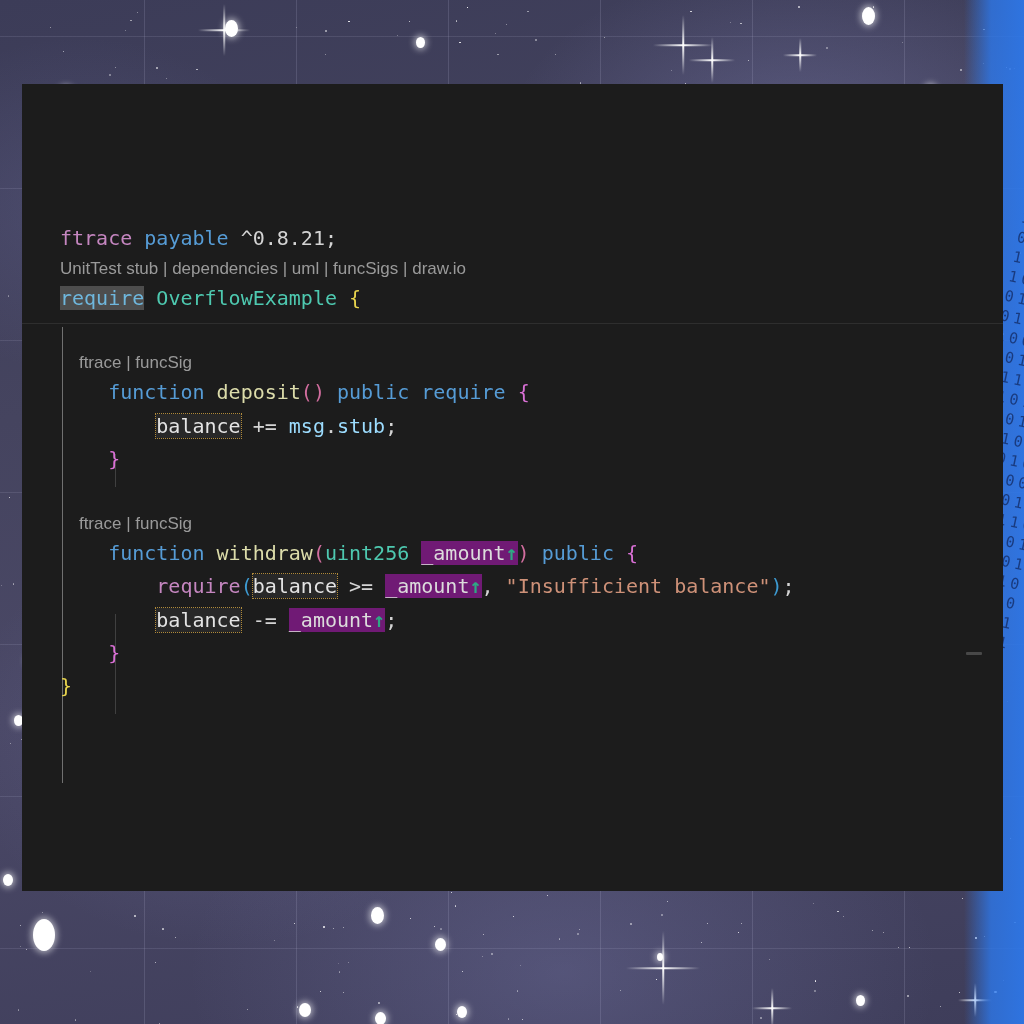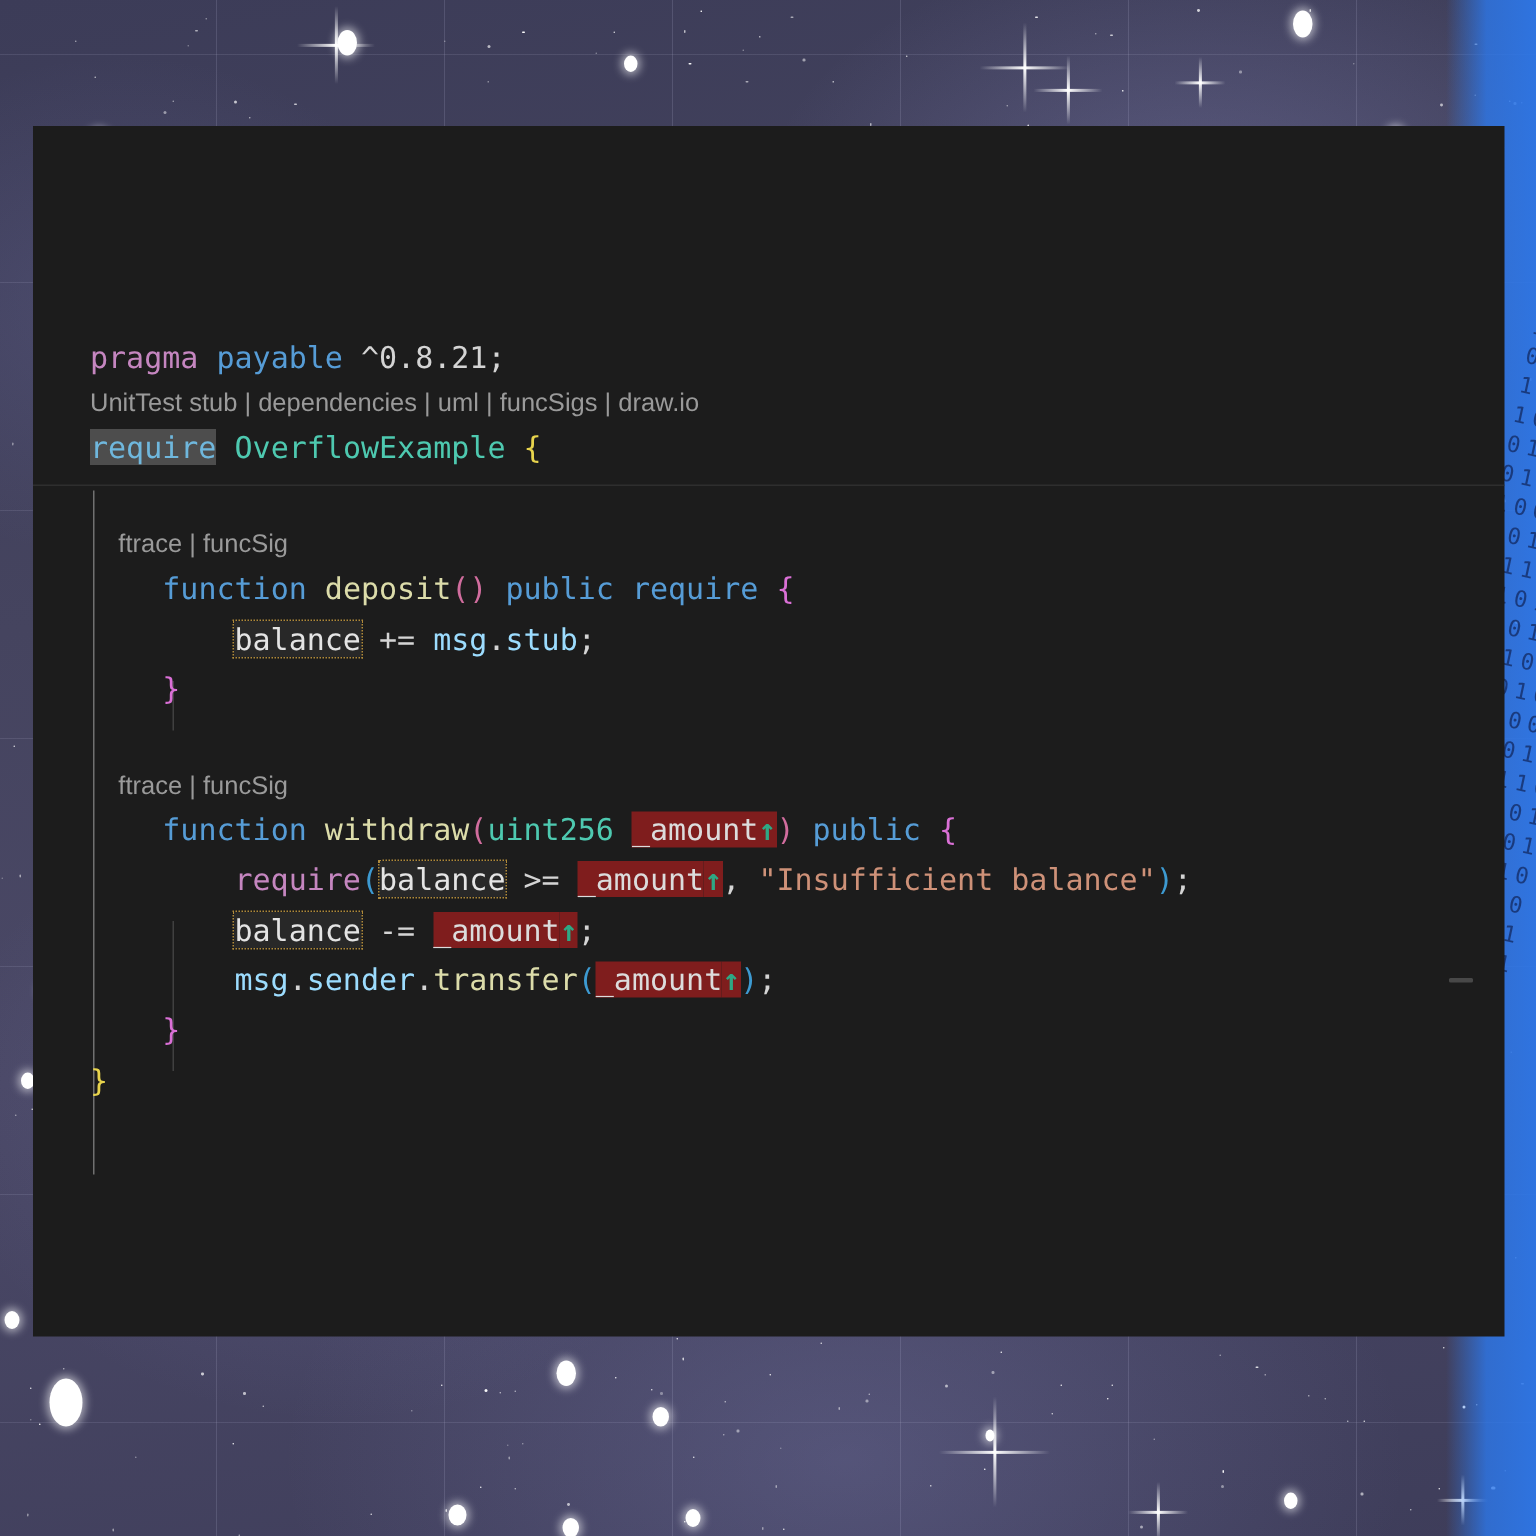--- a/index.html
+++ b/index.html
@@ -125,21 +125,21 @@
   }
   
   .ref-box {
     outline: 1px dotted #b08a3a;
     outline-offset: 0px;
     background: #282828;
     color: #e4e4e4;
   }
   
   .inlay {
-    background: #7f1d1d;
+    background: #701a75;
     color: #dcdcdc;
   }
   .inlay-arrow { color: #2ea884; font-weight: bold; }
 
   
   .indent-guide {
     position: absolute;
     width: 1px;
     background: #404040;
   }
@@ -723,21 +723,21 @@
   <div id="code-area">
 
     <div class="indent-guide active" style="left:40px; top:243px; height:456px;"></div>
     <div class="indent-guide" style="left:93px; top:370px; height:33px;"></div>
     <div class="indent-guide" style="left:93px; top:530px; height:100px;"></div>
 
     <div class="hrule" style="top:239px;"></div>
 
     <div class="scroll-marker" style="left:944px; top:568px; width:16px; height:3px;"></div>
 
-    <div class="code-line" style="margin-top:138px; padding-left:38px;"><span class="kw-pragma">pragma</span><span class="op"> </span><span class="kw-blue">payable</span><span class="op"> </span><span class="ver">^0.8.21;</span></div>
+    <div class="code-line" style="margin-top:138px; padding-left:38px;"><span class="kw-pragma">ftrace</span><span class="op"> </span><span class="kw-blue">payable</span><span class="op"> </span><span class="ver">^0.8.21;</span></div>
 
     <div class="codelens-line" style="padding-left:38px;"><span class="cl-item">UnitTest stub | dependencies | uml | funcSigs | draw.io</span></div>
 
     <div class="code-line" style="padding-left:38px;"><span class="hl-sel">require</span><span class="op"> </span><span class="contract-name">OverflowExample</span><span class="op"> </span><span class="brace-yellow">{</span></div>
 
 
     <div class="code-line" style="padding-left:38px;"> </div>
 
     <div class="codelens-line" style="padding-left:38px;"><span class="op">    </span><span class="cl-item">ftrace | funcSig</span></div>
 
@@ -750,20 +750,19 @@
     <div class="code-line" style="padding-left:38px;"> </div>
 
     <div class="codelens-line" style="padding-left:38px;"><span class="op">    </span><span class="cl-item">ftrace | funcSig</span></div>
 
     <div class="code-line" style="padding-left:38px;"><span class="op">    </span><span class="kw-blue">function</span><span class="op"> </span><span class="fn">withdraw</span><span class="punct-pink">(</span><span class="type">uint256</span><span class="op"> </span><span class="inlay">_amount</span><span class="inlay inlay-arrow">↑</span><span class="punct-pink">)</span><span class="op"> </span><span class="kw-blue">public</span><span class="op"> </span><span class="brace-pink">{</span></div>
 
     <div class="code-line" style="padding-left:38px;"><span class="op">        </span><span class="kw-ctrl">require</span><span class="brace-blue">(</span><span class="ref-box">balance</span><span class="op"> </span><span class="op">&gt;=</span><span class="op"> </span><span class="inlay">_amount</span><span class="inlay inlay-arrow">↑</span><span class="op">,</span><span class="op"> </span><span class="str">"Insufficient balance"</span><span class="brace-blue">)</span><span class="op">;</span></div>
 
     <div class="code-line" style="padding-left:38px;"><span class="op">        </span><span class="ref-box">balance</span><span class="op"> </span><span class="op">-=</span><span class="op"> </span><span class="inlay">_amount</span><span class="inlay inlay-arrow">↑</span><span class="op">;</span></div>
 
-    <div class="code-line" style="padding-left:38px;"><span class="op">        </span><span class="prop">msg</span><span class="op">.</span><span class="prop">sender</span><span class="op">.</span><span class="fn">transfer</span><span class="brace-blue">(</span><span class="inlay">_amount</span><span class="inlay inlay-arrow">↑</span><span class="brace-blue">)</span><span class="op">;</span></div>
 
     <div class="code-line" style="padding-left:38px;"><span class="op">    </span><span class="brace-pink">}</span></div>
 
     <div class="code-line" style="padding-left:38px;"><span class="brace-yellow">}</span></div>
 
   </div>
 </div>
 
 </body></html>

